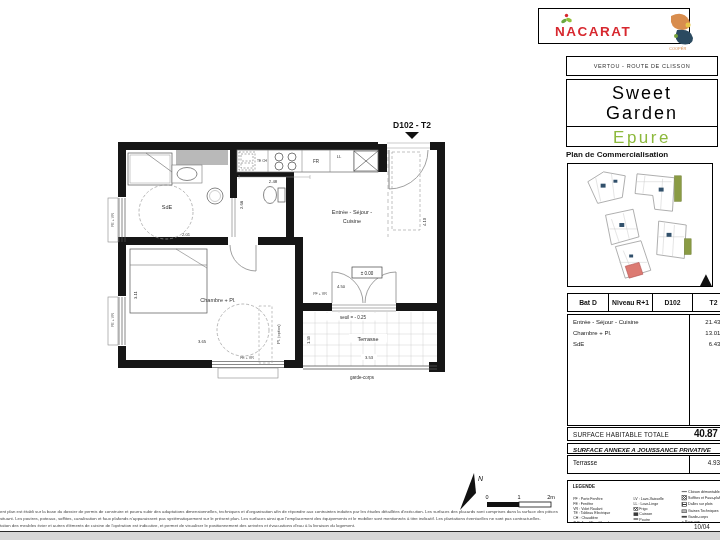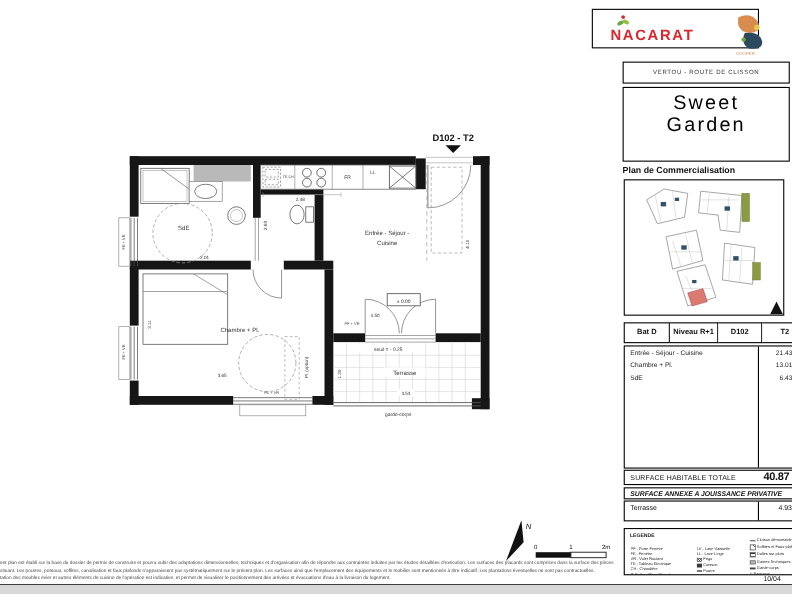--- a/index.html
+++ b/index.html
@@ -253,20 +253,21 @@
 
   <div class="box loc-box">
     <span class="loc-text">VERTOU - ROUTE DE CLISSON</span>
   </div>
 
   <div class="box brand-box">
     <div class="sweet">
       <div>Sweet</div>
       <div>Garden</div>
     </div>
+    <div class="epure">Epure</div>
   </div>
 
   <div class="abs doc-title">Plan de Commercialisation</div>
 
   <div class="box siteplan-box">
     <svg width="144" height="122" viewBox="0 0 146 124">
       <g fill="#fff" stroke="#8a8a8a" stroke-width="0.7">
         <path d="M20,18 L36,8 L58,12 L55,34 L30,40 Z"></path>
         <path d="M70,10 L108,14 L106,48 L88,46 L86,32 L68,30 Z"></path>
         <path d="M38,52 L66,46 L72,74 L44,82 Z"></path>

